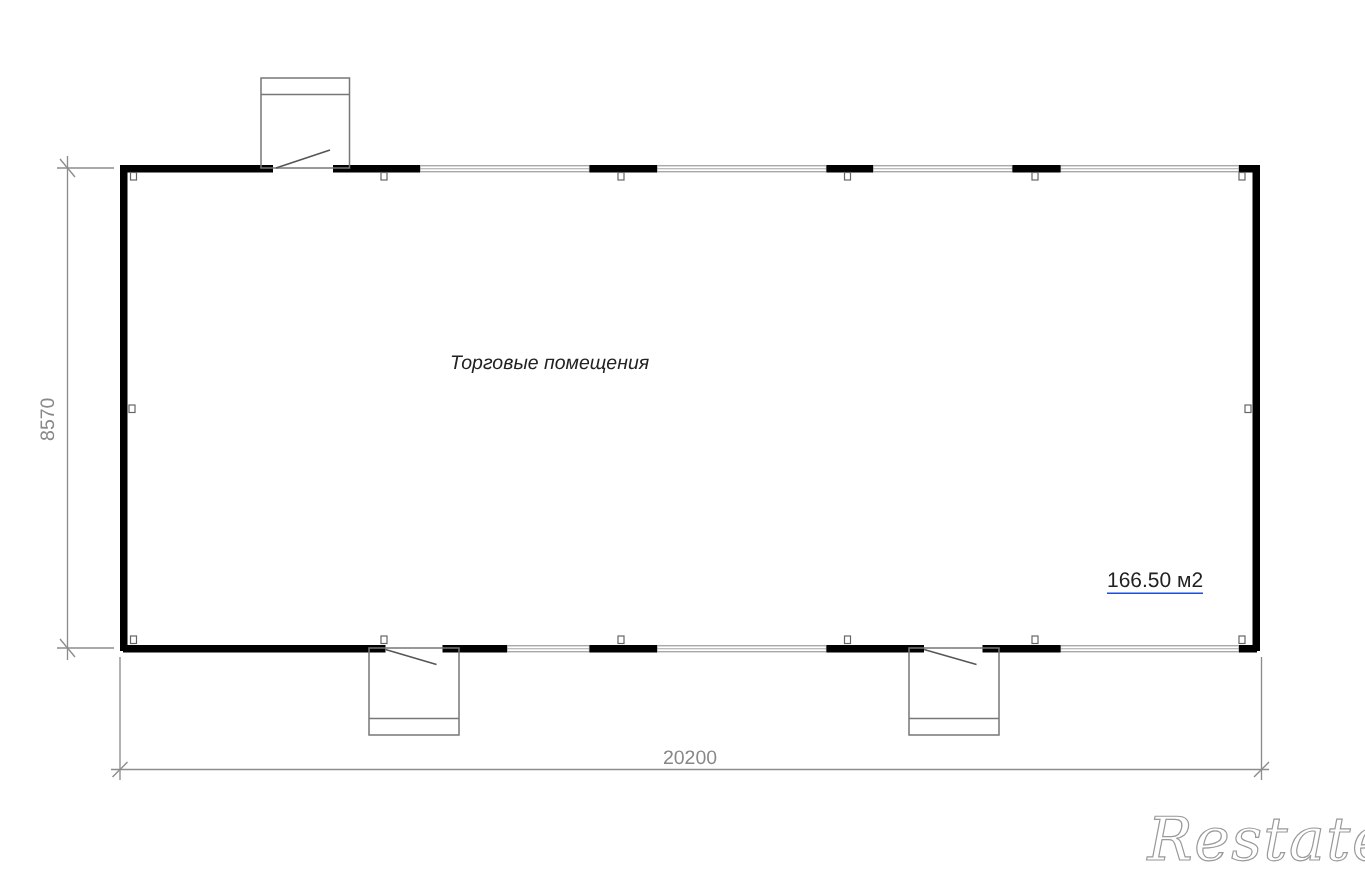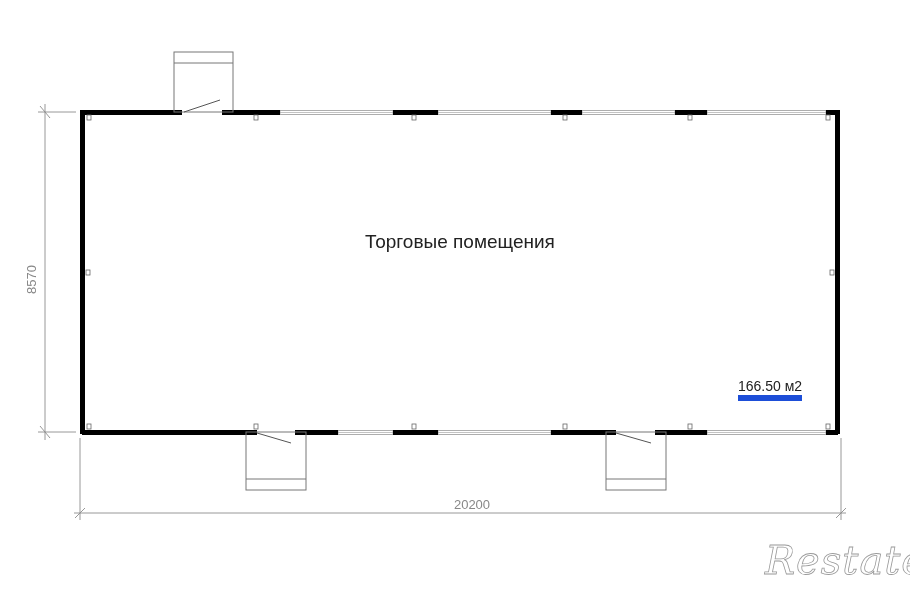--- a/index.html
+++ b/index.html
@@ -1,21 +1,21 @@
 <!DOCTYPE html>
 <html><head>
 <meta charset="utf-8">
 <style>
   html, body { margin: 0; padding: 0; background: #ffffff; }
   body { width: 910px; height: 589px; position: relative; overflow: hidden; font-family: "Liberation Sans", sans-serif; }
   #plan { position: absolute; left: 0; top: 0; }
   .label { position: absolute; color: #222; font-family: "Liberation Sans", sans-serif; white-space: nowrap; }
-  .room-name { left: 300px; top: 233px; width: 320px; text-align: center; font-size: 19px; line-height: 18px; }
-  .room-area { left: 738px; top: 378px; font-size: 14px; border-bottom: 6px solid #1d4ed8; padding-bottom: 1px; }
-  .dim-h { left: 392px; top: 497px; width: 160px; text-align: center; font-size: 13px; color: #888; }
+  .room-name { left: 300px; top: 233px; width: 320px; font-size: 13px; line-height: 18px; font-style: italic; }
+  .room-area { left: 738px; top: 378px; font-size: 14px; border-bottom: 1px solid #1d4ed8; padding-bottom: 1px; }
+  .dim-h { left: 380px; top: 497px; width: 160px; text-align: center; font-size: 13px; color: #888; }
   .dim-v { left: 17px; top: 272px; font-size: 13px; color: #888; transform: rotate(-90deg); transform-origin: center; }
   .logo { left: 765px; top: 537px; font-family: "DejaVu Serif", serif; font-style: italic; font-size: 40px; color: transparent; -webkit-text-stroke: 0.8px #9a9a9a; letter-spacing: 1px; }
 </style>
 </head>
 <body>
 
 <svg id="plan" width="910" height="589" viewBox="0 0 910 589" xmlns="http://www.w3.org/2000/svg">
   <g id="windows">
       <rect x="280" y="110.5" width="113" height="4" fill="#fff" stroke="#9a9a9a" stroke-width="0.8"></rect>
       <line x1="280" y1="112.5" x2="393" y2="112.5" stroke="#9a9a9a" stroke-width="0.6"></line>

